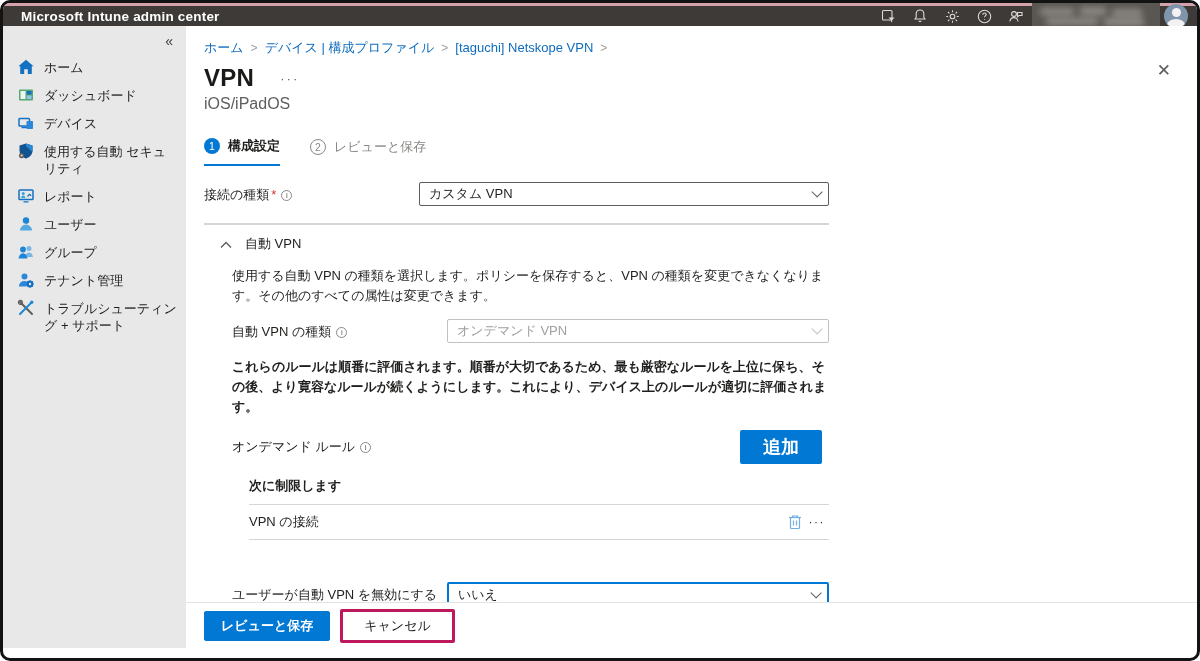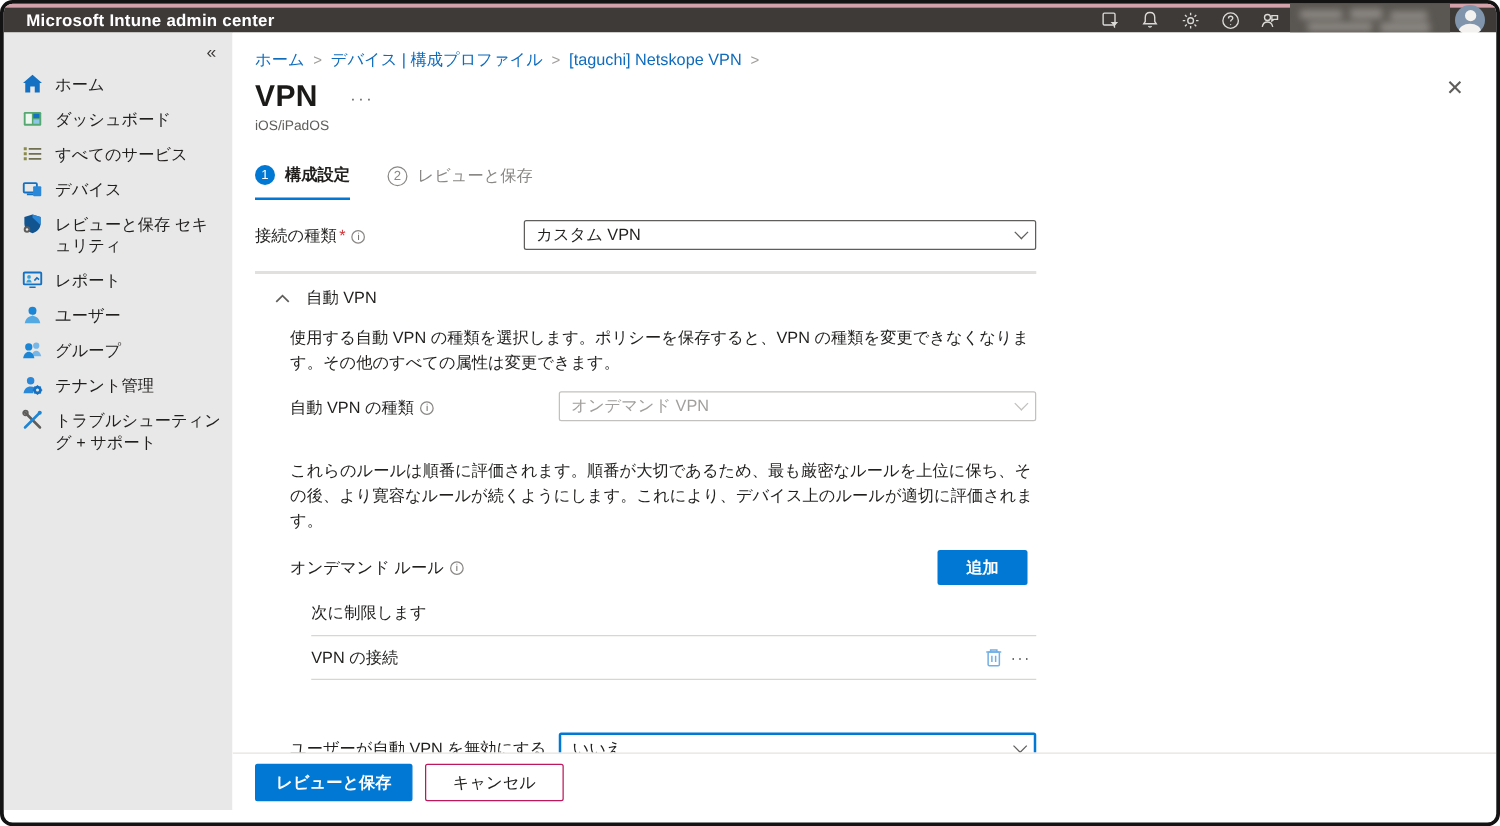--- a/index.html
+++ b/index.html
@@ -43,21 +43,21 @@
              cursor:pointer; font-weight:400; }
   .main-pad { padding:13px 0 0 18px; }
 
   .breadcrumb { font-size:13px; color:#605e5c; }
   .breadcrumb .crumb { color:#0f6cbd; text-decoration:none; cursor:pointer; }
   .breadcrumb .sep { color:#a19f9d; padding:0 7px; font-size:12px; }
 
   .title-row { display:flex; align-items:center; margin-top:7px; }
   .page-title { font-size:24px; font-weight:bold; color:#1b1a19; letter-spacing:.3px; }
   .more-dots { margin-left:26px; color:#605e5c; font-size:13px; letter-spacing:2px; cursor:pointer; }
-  .subtitle { font-size:11px; color:#605e5c; margin-top:3px; }
+  .subtitle { font-size:16px; color:#605e5c; margin-top:3px; }
 
   
   .steps { display:flex; gap:30px; margin-top:24px; font-size:13px; }
   .step { display:flex; align-items:center; gap:8px; padding-bottom:9px; cursor:pointer; }
   .step-num { width:16px; height:16px; border-radius:50%; font-size:10.5px; display:flex;
               align-items:center; justify-content:center; }
   .step.active { border-bottom:2px solid #0078d4; }
   .step.active .step-num { background:#0078d4; color:#fff; }
   .step.active .step-label { font-weight:bold; color:#201f1e; }
   .step.inactive .step-num { border:1px solid #8a8886; color:#8a8886; }
@@ -84,39 +84,39 @@
   .divider { border:0; border-top:1px solid #d8d6d4; margin:0; }
   .div-space-a { margin-top:17px; }
 
   .accordion { display:flex; align-items:center; gap:13px; padding:10px 2px 10px 16px; cursor:pointer; }
   .acc-chev svg { stroke:#605e5c; fill:none; stroke-width:1.4; }
 
   .indent { margin-left:28px; }
   .para { line-height:20px; margin:3px 0 13px; color:#201f1e; }
 
   .rules-row { display:flex; align-items:center; justify-content:space-between; margin:4px 0 6px; }
-  .add-btn { background:#0078d4; color:#fff; border:none; font-size:13px; font-weight:bold;
+  .add-btn { background:#0078d4; color:#fff; border:none; font-size:18px; font-weight:bold;
              padding:5px 23px; border-radius:2px; cursor:pointer; margin-right:7px;
              font-family:inherit; }
 
   .rules-table { margin-left:17px; }
-  .tbl-header { font-weight:normal; padding:7px 0 9px; }
+  .tbl-header { font-weight:bold; padding:7px 0 9px; }
   .tbl-row { display:flex; align-items:center; justify-content:space-between; padding:8px 0; }
   .row-actions { display:flex; align-items:center; gap:7px; margin-right:4px; }
   .trash { cursor:pointer; }
   .row-dots { color:#323130; font-size:12px; letter-spacing:1.5px; cursor:pointer; line-height:1; }
 
   .block-row { margin-top:42px; }
 
   
   .footer { position:absolute; left:0; right:0; bottom:0; height:46px; background:#fff;
             border-top:1px solid #e5e3e1; display:flex; align-items:center; padding-left:18px; gap:10px; }
   .btn-primary { background:#0078d4; color:#fff; border:1px solid #0078d4; font-size:13px; font-weight:bold;
                  padding:5px 16px; border-radius:2px; cursor:pointer; font-family:inherit; }
-  .btn-secondary { background:#fff; color:#201f1e; border:1px solid #be185d; font-size:13px;
+  .btn-secondary { background:#fff; color:#201f1e; border:3px solid #be185d; font-size:13px;
                    padding:5px 21px; border-radius:2px; cursor:pointer; font-family:inherit; }
 </style>
 </head>
 <body>
 
 <div class="frame">
   <div class="topline"></div>
 
   <div class="topbar">
     <div class="tb-title">Microsoft Intune admin center</div>
@@ -181,45 +181,34 @@
         <svg class="nav-icon" viewBox="0 0 18 18">
             <rect x="2" y="3.5" width="14" height="11" rx="1" fill="#57a773"></rect>
             <rect x="3.5" y="5" width="5" height="8" fill="#eef6f0"></rect>
             <rect x="9.7" y="5" width="4.8" height="3.5" fill="#1470c2"></rect>
             <rect x="9.7" y="9.5" width="4.8" height="3.5" fill="#8ec6e8"></rect>
           </svg>
         <span>ダッシュボード</span>
       </div>
       <div class="nav-item">
         <svg class="nav-icon" viewBox="0 0 18 18">
-            <rect x="2" y="3.8" width="2.4" height="2.4" fill="#8a8a4a"></rect>
-            <rect x="6" y="4.4" width="10" height="1.4" fill="#6f6f52"></rect>
-            <rect x="2" y="7.8" width="2.4" height="2.4" fill="#8a8a4a"></rect>
-            <rect x="6" y="8.4" width="10" height="1.4" fill="#6f6f52"></rect>
-            <rect x="2" y="11.8" width="2.4" height="2.4" fill="#8a8a4a"></rect>
-            <rect x="6" y="12.4" width="10" height="1.4" fill="#6f6f52"></rect>
-          </svg>
-        <span>すべてのサービス</span>
-      </div>
-      <div class="nav-item">
-        <svg class="nav-icon" viewBox="0 0 18 18">
             <rect x="2" y="4.5" width="10.5" height="7.5" rx="0.8" fill="none" stroke="#1470c2" stroke-width="1.5"></rect>
             <path d="M4.5 13.5 h5.5" stroke="#1470c2" stroke-width="1.3"></path>
             <rect x="9.5" y="7" width="6.5" height="8" rx="0.8" fill="#2b88d8"></rect>
           </svg>
         <span>デバイス</span>
       </div>
       <div class="nav-item">
         <svg class="nav-icon" viewBox="0 0 18 18">
             <path d="M9 1.5 L15.5 3.5 V8.5 C15.5 12.5 12.8 15.3 9 16.5 C5.2 15.3 2.5 12.5 2.5 8.5 V3.5 Z" fill="#11548f"></path>
             <path d="M9 1.5 L15.5 3.5 V8.5 C15.5 9 15.4 9.6 15.3 10 L9 4 Z" fill="#2b88d8"></path>
             <circle cx="4.6" cy="13.6" r="2.6" fill="#5f5d5b"></circle>
             <circle cx="4.6" cy="13.6" r="1" fill="#e9e8e8"></circle>
           </svg>
-        <span>レビューと保存 セキュリティ</span>
+        <span>使用する自動 セキュリティ</span>
       </div>
       <div class="nav-item">
         <svg class="nav-icon" viewBox="0 0 18 18">
             <rect x="2" y="3" width="14" height="9.5" rx="0.8" fill="none" stroke="#1470c2" stroke-width="1.5"></rect>
             <circle cx="6.2" cy="6.5" r="1.5" fill="#35a3dc"></circle>
             <path d="M4 11 c.4-1.6 1.2-2.4 2.2-2.4 s1.8.8 2.2 2.4" fill="#35a3dc"></path>
             <path d="M10.5 9.5 l2-2.2 1.8 1.4" stroke="#1470c2" stroke-width="1.2" fill="none"></path>
             <path d="M6.5 14.8 h5" stroke="#1470c2" stroke-width="1.3"></path>
           </svg>
         <span>レポート</span>
@@ -323,21 +312,21 @@
                 <span>自動 VPN の種類</span><span class="info"></span>
               </div>
               <div class="control">
                 <div class="dd disabled">
                   <span>オンデマンド VPN</span>
                   <span class="dd-chev"></span>
                 </div>
               </div>
             </div>
 
-            <p class="para" style="margin-top:30px;">これらのルールは順番に評価されます。順番が大切であるため、最も厳密なルールを上位に保ち、その後、より寛容なルールが続くようにします。これにより、デバイス上のルールが適切に評価されます。</p>
+            <p class="para" style="margin-top:14px;font-weight:bold;">これらのルールは順番に評価されます。順番が大切であるため、最も厳密なルールを上位に保ち、その後、より寛容なルールが続くようにします。これにより、デバイス上のルールが適切に評価されます。</p>
 
             <div class="rules-row">
               <div>
                 <span>オンデマンド ルール</span><span class="info"></span>
               </div>
               <button class="add-btn">追加</button>
             </div>
 
             <div class="rules-table">
               <div class="tbl-header">次に制限します</div>

